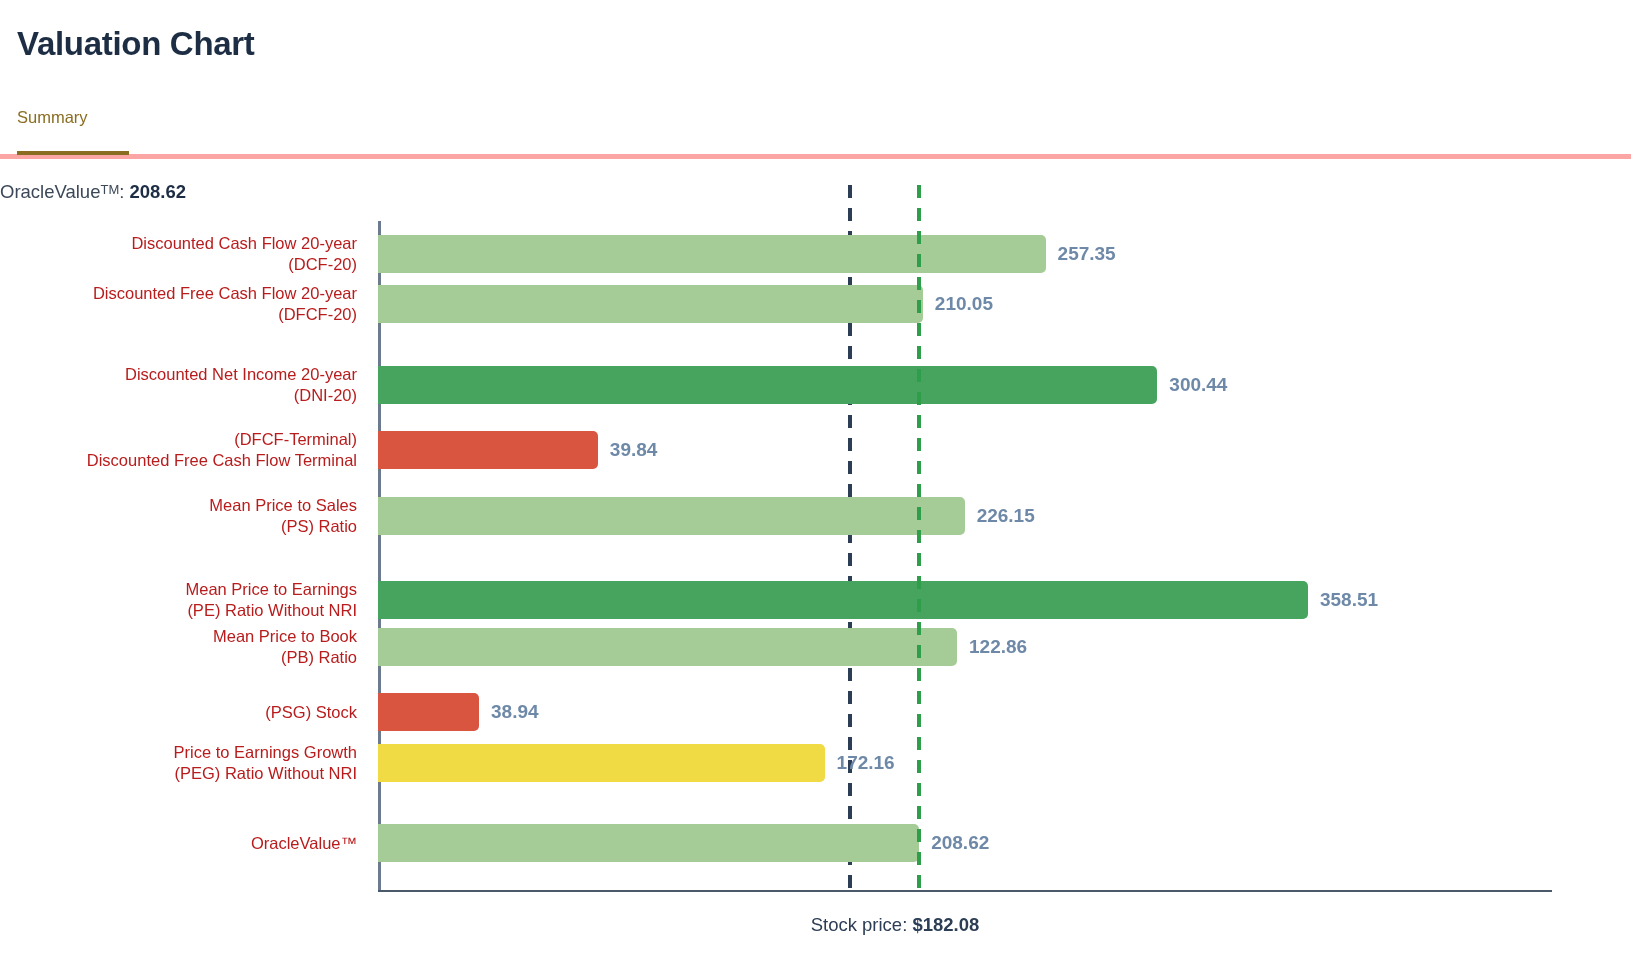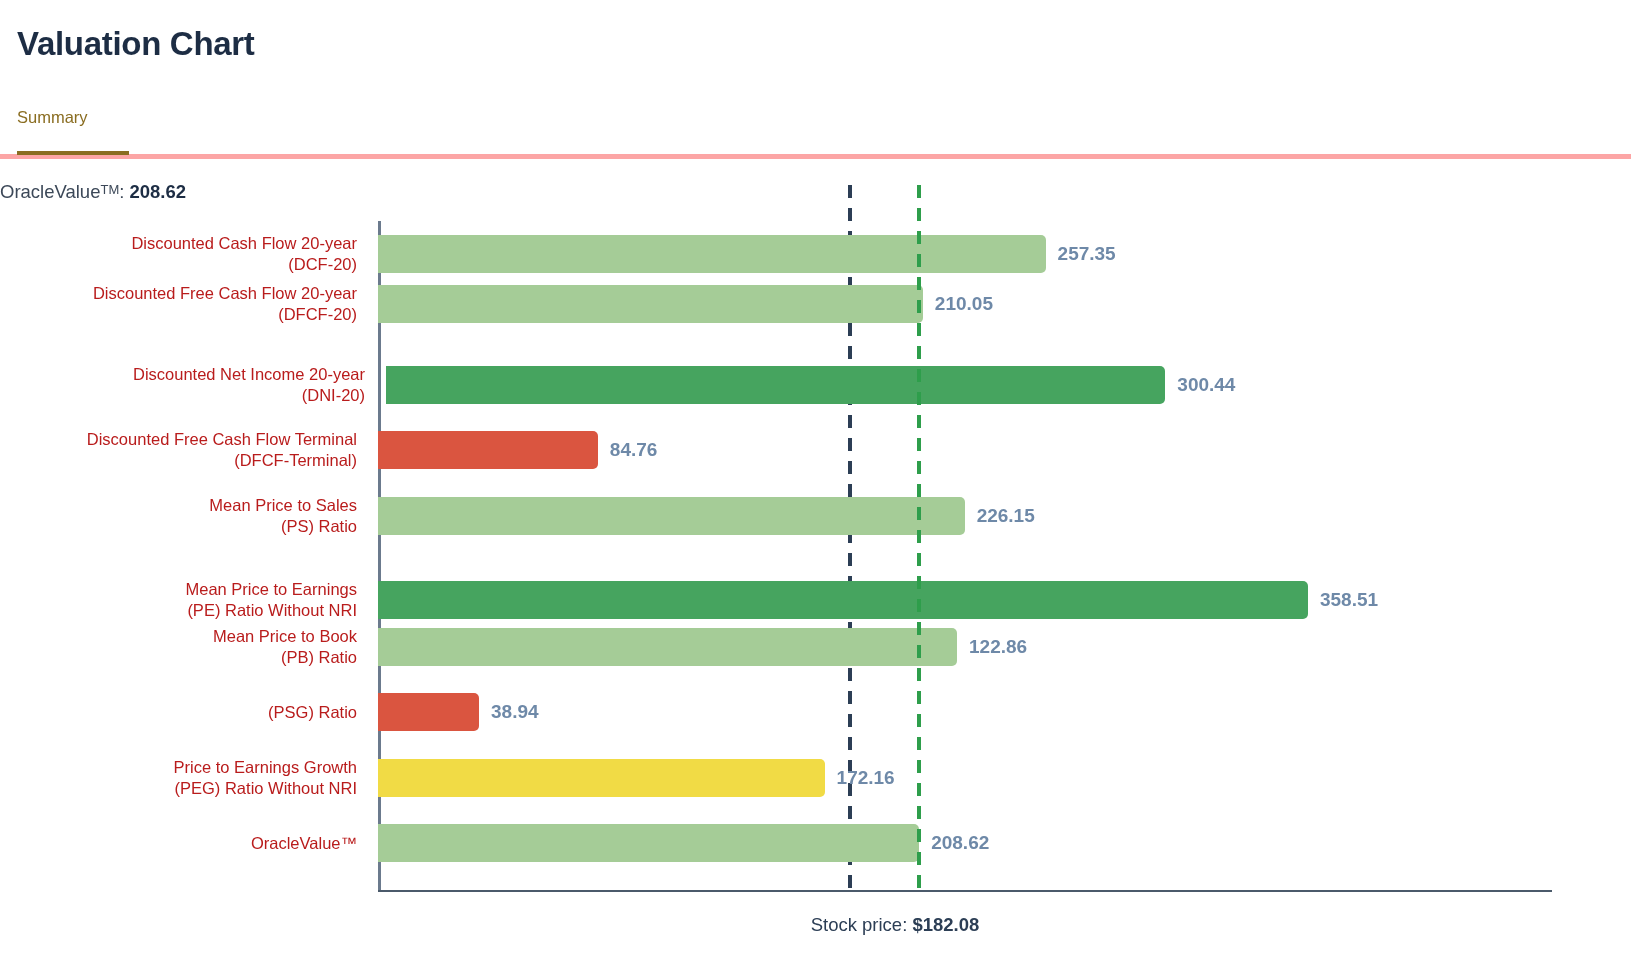--- a/index.html
+++ b/index.html
@@ -187,35 +187,35 @@
           <div class="bar-value" style="left: 679.566px;">257.35</div>
         </div>
         <div class="row" style="top: 50px;">
           <div class="row-label">
             <div>Discounted Free Cash Flow 20-year</div>
             <div>(DFCF-20)</div>
           </div>
           <div class="bar" style="width: 544.87px; background: rgb(165, 204, 151);"></div>
           <div class="bar-value" style="left: 556.87px;">210.05</div>
         </div>
-        <div class="row" style="top: 131px; margin-left: 8px;">
+        <div class="row" style="top: 131px;">
           <div class="row-label">
             <div>Discounted Net Income 20-year</div>
             <div>(DNI-20)</div>
           </div>
           <div class="bar" style="width: 779.341px; background: rgb(70, 164, 95);"></div>
           <div class="bar-value" style="left: 791.341px;">300.44</div>
         </div>
         <div class="row" style="top: 196.5px;">
           <div class="row-label">
+            <div>(DFCF-Terminal)</div>
             <div>Discounted Free Cash Flow Terminal</div>
-            <div>(DFCF-Terminal)</div>
           </div>
           <div class="bar" style="width: 219.867px; background: rgb(218, 85, 64);"></div>
-          <div class="bar-value" style="left: 231.867px;">84.76</div>
+          <div class="bar-value" style="left: 231.867px;">39.84</div>
         </div>
         <div class="row" style="top: 262px;">
           <div class="row-label">
             <div>Mean Price to Sales</div>
             <div>(PS) Ratio</div>
           </div>
           <div class="bar" style="width: 586.633px; background: rgb(165, 204, 151);"></div>
           <div class="bar-value" style="left: 598.633px;">226.15</div>
         </div>
         <div class="row" style="top: 346px;">
@@ -229,26 +229,26 @@
         <div class="row" style="top: 393px;">
           <div class="row-label">
             <div>Mean Price to Book</div>
             <div>(PB) Ratio</div>
           </div>
           <div class="bar" style="width: 579.033px; background: rgb(165, 204, 151);"></div>
           <div class="bar-value" style="left: 591.033px;">122.86</div>
         </div>
         <div class="row" style="top: 458.5px;">
           <div class="row-label">
-            <div>(PSG) Ratio</div>
+            <div>(PSG) Stock</div>
           </div>
           <div class="bar" style="width: 101.01px; background: rgb(218, 85, 64);"></div>
           <div class="bar-value" style="left: 113.01px;">38.94</div>
         </div>
-        <div class="row" style="top: 524px;">
+        <div class="row" style="top: 509px;">
           <div class="row-label">
             <div>Price to Earnings Growth</div>
             <div>(PEG) Ratio Without NRI</div>
           </div>
           <div class="bar" style="width: 446.583px; background: rgb(241, 219, 69);"></div>
           <div class="bar-value" style="left: 458.583px;">172.16</div>
         </div>
         <div class="row" style="top: 589.5px;">
           <div class="row-label">
             <div>OracleValue™</div>

